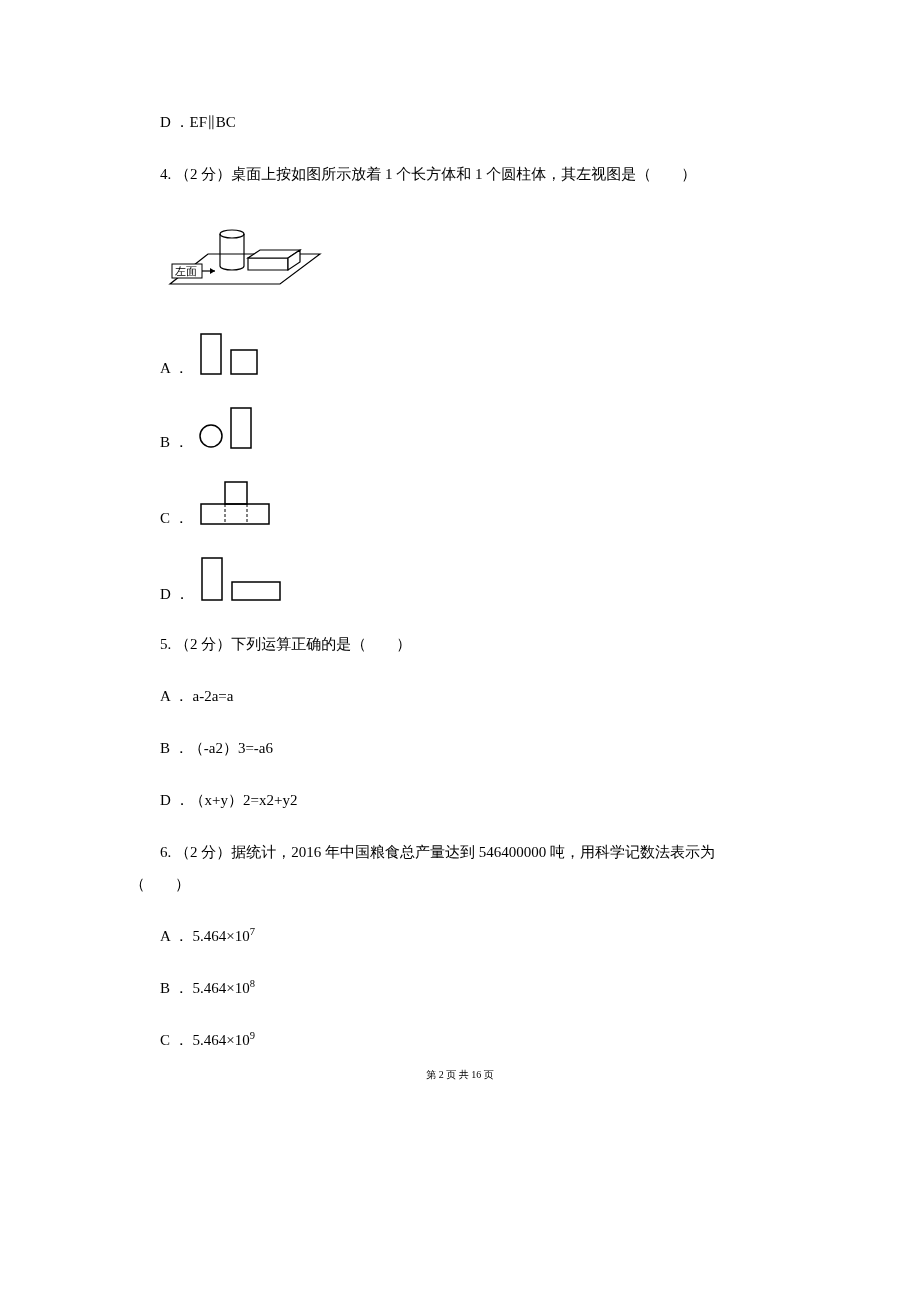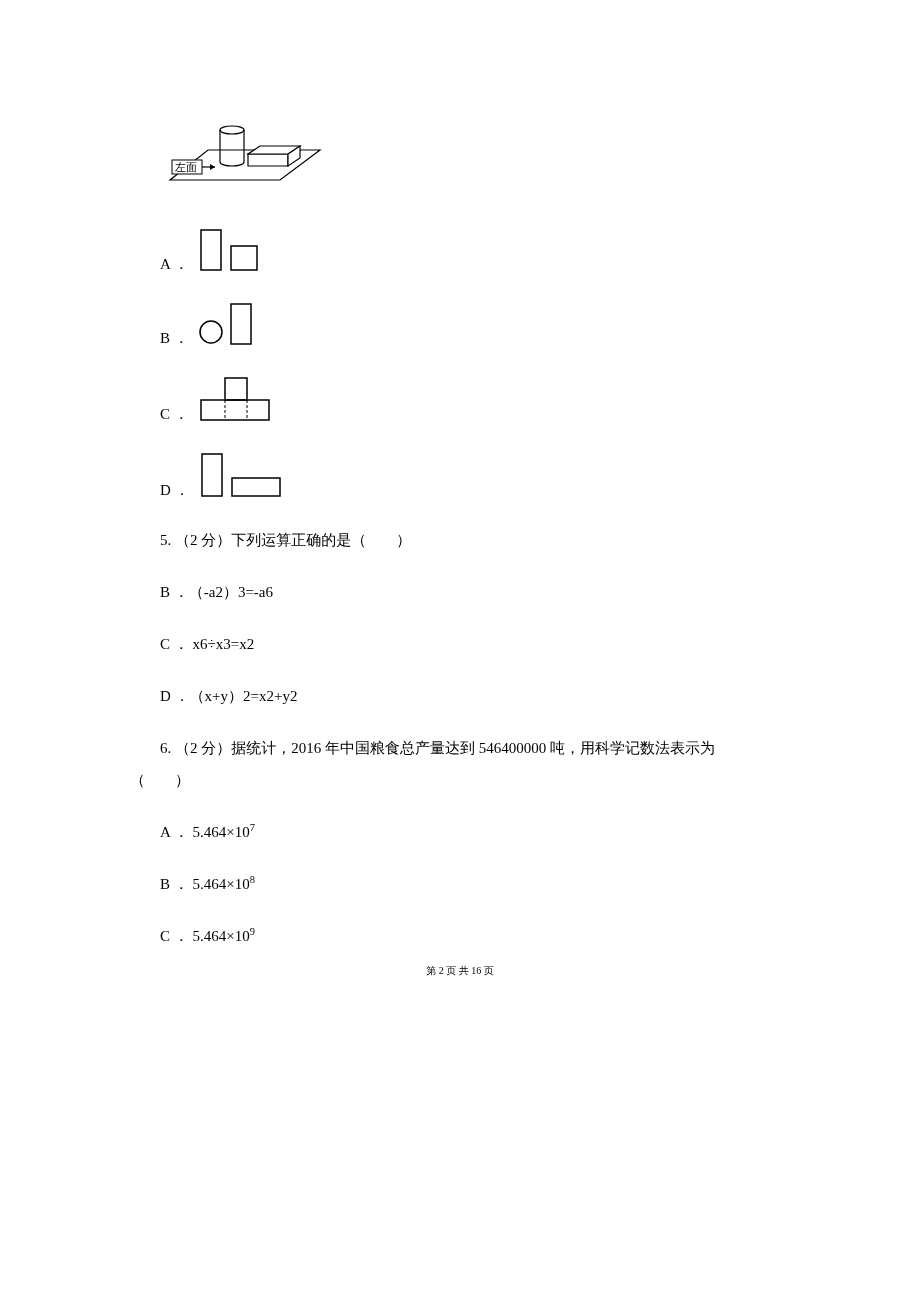--- a/index.html
+++ b/index.html
@@ -39,21 +39,23 @@
   .sup {
     font-size: 0.7em;
     vertical-align: super;
   }
 </style>
 </head>
 <body>
 
 <div class="page">
 
+  <div class="line indent">D ．EF∥BC</div>
 
+  <div class="line indent">4. （2 分）桌面上按如图所示放着 1 个长方体和 1 个圆柱体，其左视图是（　　）</div>
 
   <div class="line" style="margin-left:2em;">
     <svg width="170" height="90" viewBox="0 0 170 90">
 
       <polygon points="10,70 120,70 160,40 48,40" fill="none" stroke="#000" stroke-width="1.2"></polygon>
 
       <ellipse cx="72" cy="20" rx="12" ry="4" fill="none" stroke="#000" stroke-width="1.2"></ellipse>
       <line x1="60" y1="20" x2="60" y2="52" stroke="#000" stroke-width="1.2"></line>
       <line x1="84" y1="20" x2="84" y2="52" stroke="#000" stroke-width="1.2"></line>
       <path d="M60 52 A12 4 0 0 0 84 52" fill="none" stroke="#000" stroke-width="1.2"></path>
@@ -97,22 +99,22 @@
 
   <div class="opt-line" style="margin-left:2em;">
     <span class="opt-label">D ．</span>
     <svg width="90" height="48">
       <rect x="4" y="2" width="20" height="42" fill="none" stroke="#000" stroke-width="1.5"></rect>
       <rect x="34" y="26" width="48" height="18" fill="none" stroke="#000" stroke-width="1.5"></rect>
     </svg>
   </div>
 
   <div class="line indent">5. （2 分）下列运算正确的是（　　）</div>
+  <div class="line indent">A ． a-2a=a</div>
   <div class="line indent">B ．（-a2）3=-a6</div>
-  <div class="line indent">C ． x6÷x3=x2</div>
   <div class="line indent">D ．（x+y）2=x2+y2</div>
 
   <div class="line indent" style="margin-bottom:8px;">6. （2 分）据统计，2016 年中国粮食总产量达到 546400000 吨，用科学记数法表示为</div>
   <div class="line" style="text-indent:0;">（　　）</div>
 
   <div class="line indent">
     <span>A ．</span>
     <span style="font-family:'Times New Roman',serif;">
       <span>5.464×10</span><span class="sup">7</span>
     </span>

